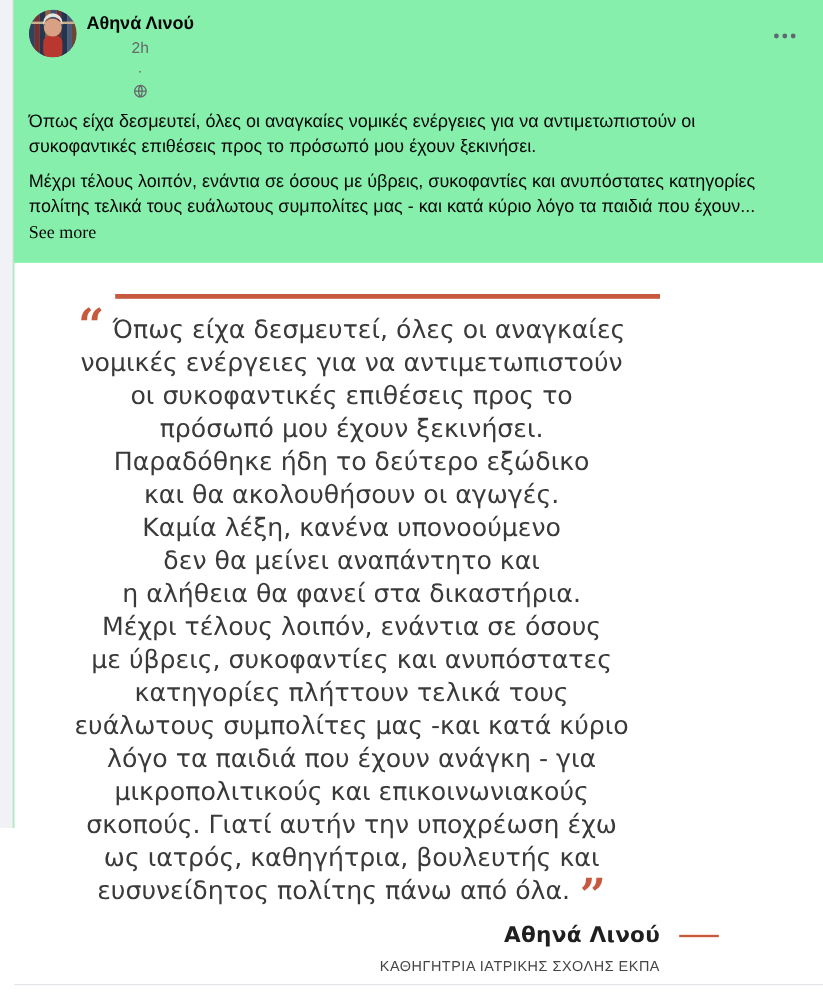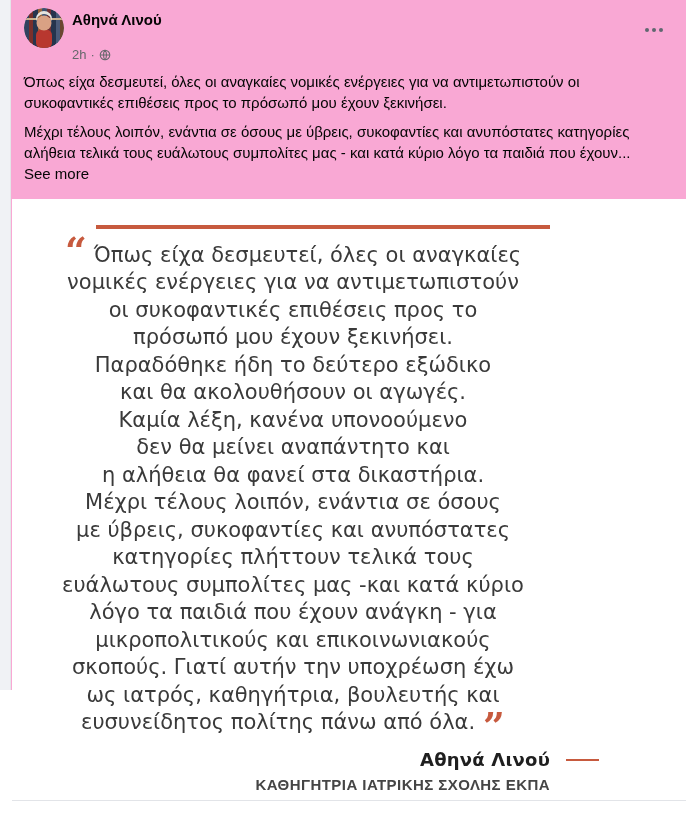--- a/index.html
+++ b/index.html
@@ -1,60 +1,60 @@
 <!DOCTYPE html>
 <html><head>
 <meta charset="utf-8">
 <style>
   * { margin:0; padding:0; box-sizing:border-box; }
   html,body { width:686px; height:827px; overflow:hidden; background:#fff; }
   body { font-family:"Liberation Sans", sans-serif; }
-  .page { position:relative; width:686px; height:690px; background:#f9a8d4; }
+  .page { position:relative; width:686px; height:690px; background:#86efac; }
   .left-gutter { position:absolute; left:0; top:0; width:11px; height:100%;
                  background:#f0f2f5; border-right:1px solid #e4e6e9; }
   .post { margin-left:12px; }
 
   
   .post-header { display:flex; align-items:flex-start; padding:8px 16px 0 12px; position:relative; }
   .avatar { width:40px; height:40px; border-radius:50%; overflow:hidden; flex:0 0 40px; cursor:pointer; }
   .hdr-text { margin-left:8px; padding-top:2px; }
   .author { font-size:15px; font-weight:bold; color:#050505; line-height:19px; cursor:pointer; }
-  .meta { display:flex; align-items:center; gap:4px; margin-top:18px; font-size:13px; color:#65676b; }
+  .meta { display:flex; align-items:center; gap:4px; margin-top:3px; font-size:13px; color:#65676b;flex-direction:column; }
   .meta .ts { cursor:pointer; }
   .globe { width:12px; height:12px; display:inline-block; }
   .menu-btn { margin-left:auto; margin-top:6px; width:32px; height:32px; border-radius:50%;
               display:flex; align-items:center; justify-content:center; cursor:pointer; }
   .dots { width:4px; height:4px; border-radius:50%; background:#606770;
           box-shadow:-7px 0 0 #606770, 7px 0 0 #606770; }
 
   
   .post-text { padding:10px 22px 0 12px; font-size:15px; line-height:20.5px; color:#050505; }
   .post-text p { margin-bottom:9px; }
   .post-text p:last-of-type { margin-bottom:0; }
-  .see-more { display:block; color:#050505; text-decoration:none; cursor:pointer; margin-top:1px; }
+  .see-more { display:block; color:#050505; text-decoration:none; cursor:pointer; margin-top:1px;font-family:Liberation Serif, serif; }
 
   
   .image-attach { margin-left:12px; margin-top:14px; width:674px; height:602px;
                   background:#fff; overflow:hidden; cursor:pointer;
                   border-bottom:1px solid #e2e4e8; }
   .q-rule { height:4px; background:#c75a3e; margin:26px 136px 0 84px; }
   .quote { margin-top:13px; padding:0 136px 0 24px; text-align:center;
            font-family:"DejaVu Sans", sans-serif; font-size:21px; line-height:27.5px;
            color:#3a3a3a; white-space:pre-line; }
   .q-mark { color:#c75a3e; font-family:"DejaVu Serif", serif; font-weight:bold;
             font-size:38px; line-height:0; }
   .q-open  { margin-right:7px; position:relative; top:2px; }
   .q-close { margin-left:8px;  position:relative; top:10px; }
 
   .signature { margin-top:12px; padding-right:136px; text-align:right; }
   .sig-name { display:inline-block; position:relative; font-family:"DejaVu Sans", sans-serif;
               font-weight:bold; font-size:18px; color:#1f1f1f; letter-spacing:0.2px; }
   .sig-dash { position:absolute; left:calc(100% + 16px); top:10px; width:33px; height:2px;
               background:#c75a3e; }
-  .sig-titles { margin-top:7px; font-size:15px; line-height:16px; font-weight:bold;
+  .sig-titles { margin-top:7px; font-size:12px; line-height:16px; font-weight:normal;
                 color:#454545; letter-spacing:0.45px; }
 </style>
 </head>
 <body>
 
 <div class="page">
   <div class="left-gutter"></div>
 
   <div class="post">
 
@@ -96,21 +96,21 @@
           </svg>
         </div>
       </div>
       <div class="menu-btn">
         <span class="dots"></span>
       </div>
     </div>
 
     <div class="post-text">
       <p>Όπως είχα δεσμευτεί, όλες οι αναγκαίες νομικές ενέργειες για να αντιμετωπιστούν οι συκοφαντικές επιθέσεις προς το πρόσωπό μου έχουν ξεκινήσει.</p>
-      <p>Μέχρι τέλους λοιπόν, ενάντια σε όσους με ύβρεις, συκοφαντίες και ανυπόστατες κατηγορίες αλήθεια τελικά τους ευάλωτους συμπολίτες μας - και κατά κύριο λόγο τα παιδιά που έχουν...</p>
+      <p>Μέχρι τέλους λοιπόν, ενάντια σε όσους με ύβρεις, συκοφαντίες και ανυπόστατες κατηγορίες πολίτης τελικά τους ευάλωτους συμπολίτες μας - και κατά κύριο λόγο τα παιδιά που έχουν...</p>
       <a class="see-more">See more</a>
     </div>
   </div>
 
   <div class="image-attach">
     <div class="q-rule"></div>
 
     <div class="quote"><span class="q-mark q-open">“</span><span>Όπως είχα δεσμευτεί, όλες οι αναγκαίες
 νομικές ενέργειες για να αντιμετωπιστούν
 οι συκοφαντικές επιθέσεις προς το

